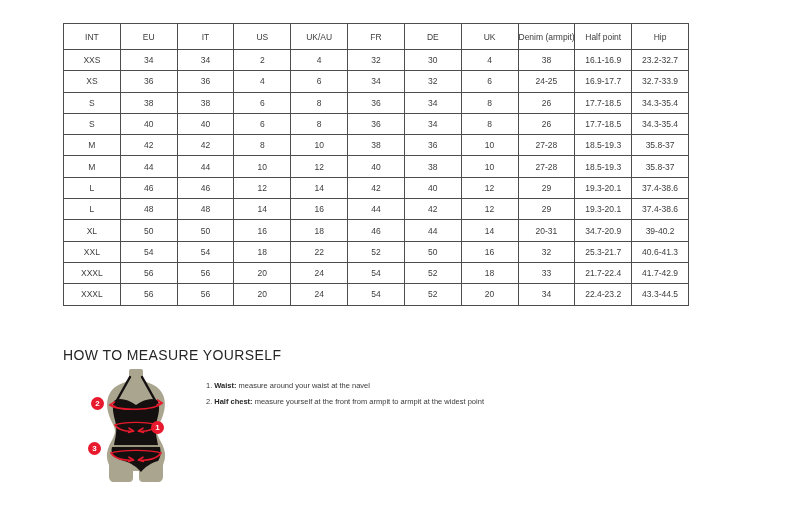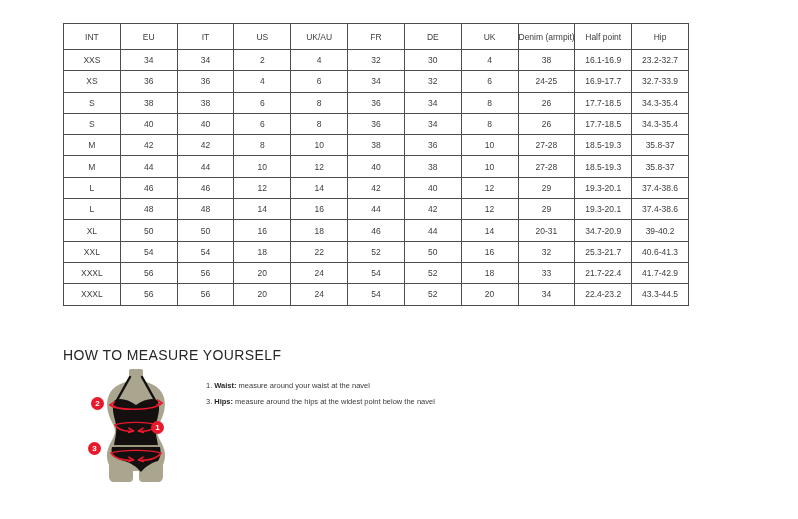--- a/index.html
+++ b/index.html
@@ -248,21 +248,21 @@
     </tbody>
 </table>
 
 <div class="measure-heading">HOW TO MEASURE YOURSELF</div>
 
 <ol class="measure-list">
   <li>
     <span class="num">1.</span><b>Waist:</b><span> measure around your waist at the navel</span>
   </li>
   <li>
-    <span class="num">3.</span><b>Hips:</b><span> measure around the hips at the widest point below the navel</span>
+    <span class="num">2.</span><b>Half chest:</b><span> measure yourself at the front from armpit to armpit at the widest point</span>
   </li>
 </ol>
 
 <div class="illu">
   <svg width="115" height="120" viewBox="0 0 115 120">
 
     <g fill="#aaa58f">
       <rect x="44" y="1" width="14" height="14" rx="2"></rect>
       <path d="M44,13
                C36,15 27,19 24,27

